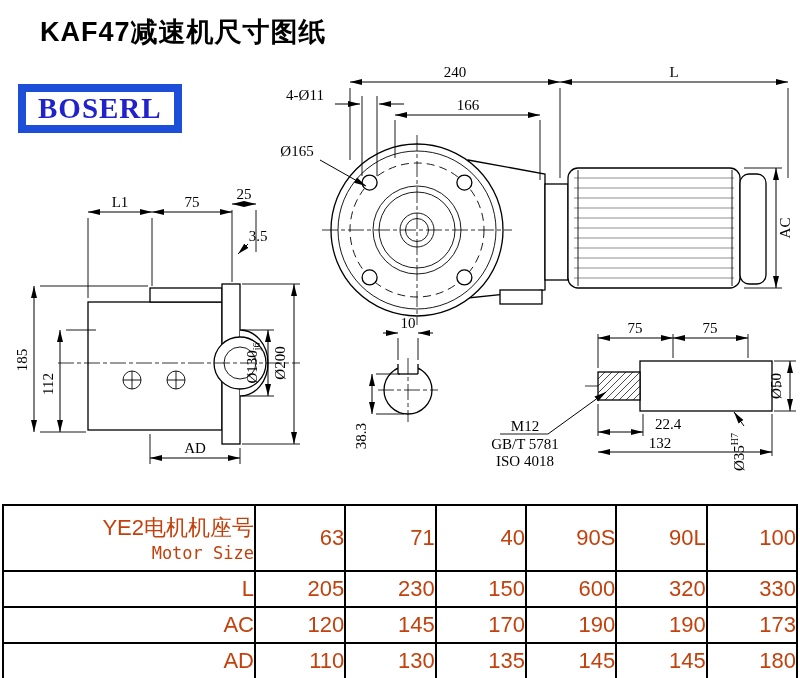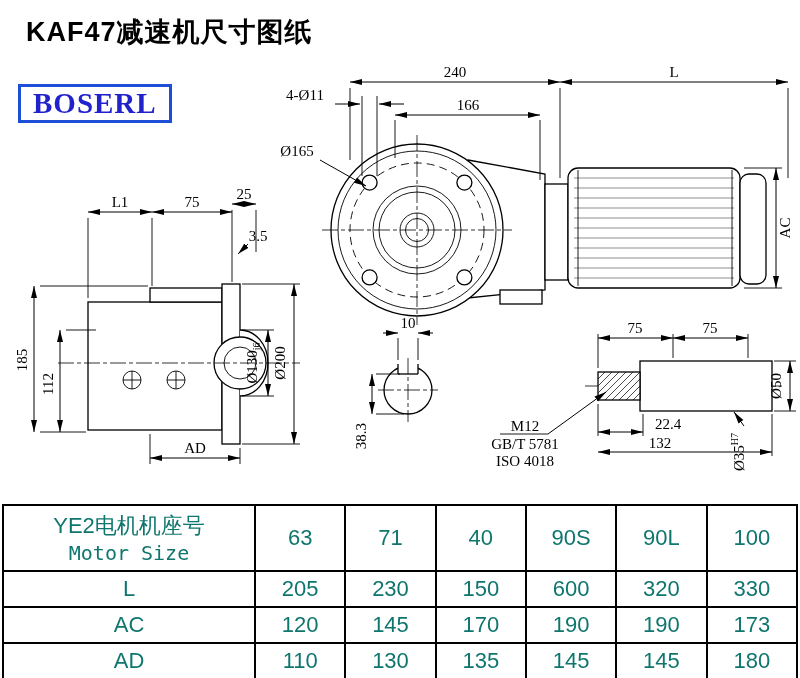--- a/index.html
+++ b/index.html
@@ -1,42 +1,42 @@
 <!DOCTYPE html>
 <html><head>
 <meta charset="utf-8">
 <style>
   * { margin:0; padding:0; box-sizing:border-box; }
   html,body { background:#fff; }
   body { width:800px; height:678px; font-family:"Liberation Sans",sans-serif; }
   .page { position:relative; width:800px; height:678px; background:#fff; overflow:hidden; }
-  .title { position:absolute; left:26px; top:14px; font-size:27px; font-weight:bold; color:#000; letter-spacing:1px; }
-  .logo { position:absolute; left:18px; top:84px; border:3px solid #1d4ed8; padding:0 12px; background:#fff; }
+  .title { position:absolute; left:40px; top:14px; font-size:27px; font-weight:bold; color:#000; letter-spacing:1px; }
+  .logo { position:absolute; left:18px; top:84px; border:8px solid #1d4ed8; padding:0 12px; background:#fff; }
   .logo span { font-family:"Liberation Serif",serif; font-size:29px; font-weight:bold; color:#2222cc; letter-spacing:1px; }
   svg.drawing { position:absolute; left:0; top:0; }
 
   
   .ol  { fill:#fff; stroke:#000; stroke-width:1.3; }
   .oln { fill:none; stroke:#000; stroke-width:1.3; }
   .thin{ fill:none; stroke:#000; stroke-width:0.9; }
   .dim { fill:none; stroke:#000; stroke-width:1; }
   .cl  { fill:none; stroke:#000; stroke-width:0.8; stroke-dasharray:16 3 4 3; }
   .dash{ fill:none; stroke:#000; stroke-width:0.9; stroke-dasharray:8 5; }
   .fin { stroke:#444; stroke-width:0.6; }
   .hatch{ stroke:#000; stroke-width:0.7; }
   text.d { font-family:"Liberation Serif",serif; font-size:15px; fill:#000; text-anchor:middle; }
 
   table.spec { position:absolute; left:2px; top:504px; width:796px; border-collapse:collapse; table-layout:fixed; }
-  .spec td { border:2px solid #000; text-align:center; vertical-align:middle; padding:0; color:#0f766e; }
+  .spec td { border:2px solid #000; text-align:right; vertical-align:middle; padding:0; color:#c2410c; }
   .spec tr.hdr { height:66px; }
   .spec tr.row { height:36px; }
   .spec td.num { font-size:22px; font-weight:normal; }
   .spec td.rowlabel { font-size:22px; font-weight:normal; }
   .hcell .cn { font-size:22px; font-weight:normal; }
-  .hcell .mono { font-family:"DejaVu Sans Mono",monospace; font-size:20px; }
+  .hcell .mono { font-family:"DejaVu Sans Mono",monospace; font-size:17px; }
 </style>
 </head>
 <body>
 
 <div class="page">
 
   <div class="title">KAF47减速机尺寸图纸</div>
   <div class="logo">
     <span>BOSERL</span>
   </div>

